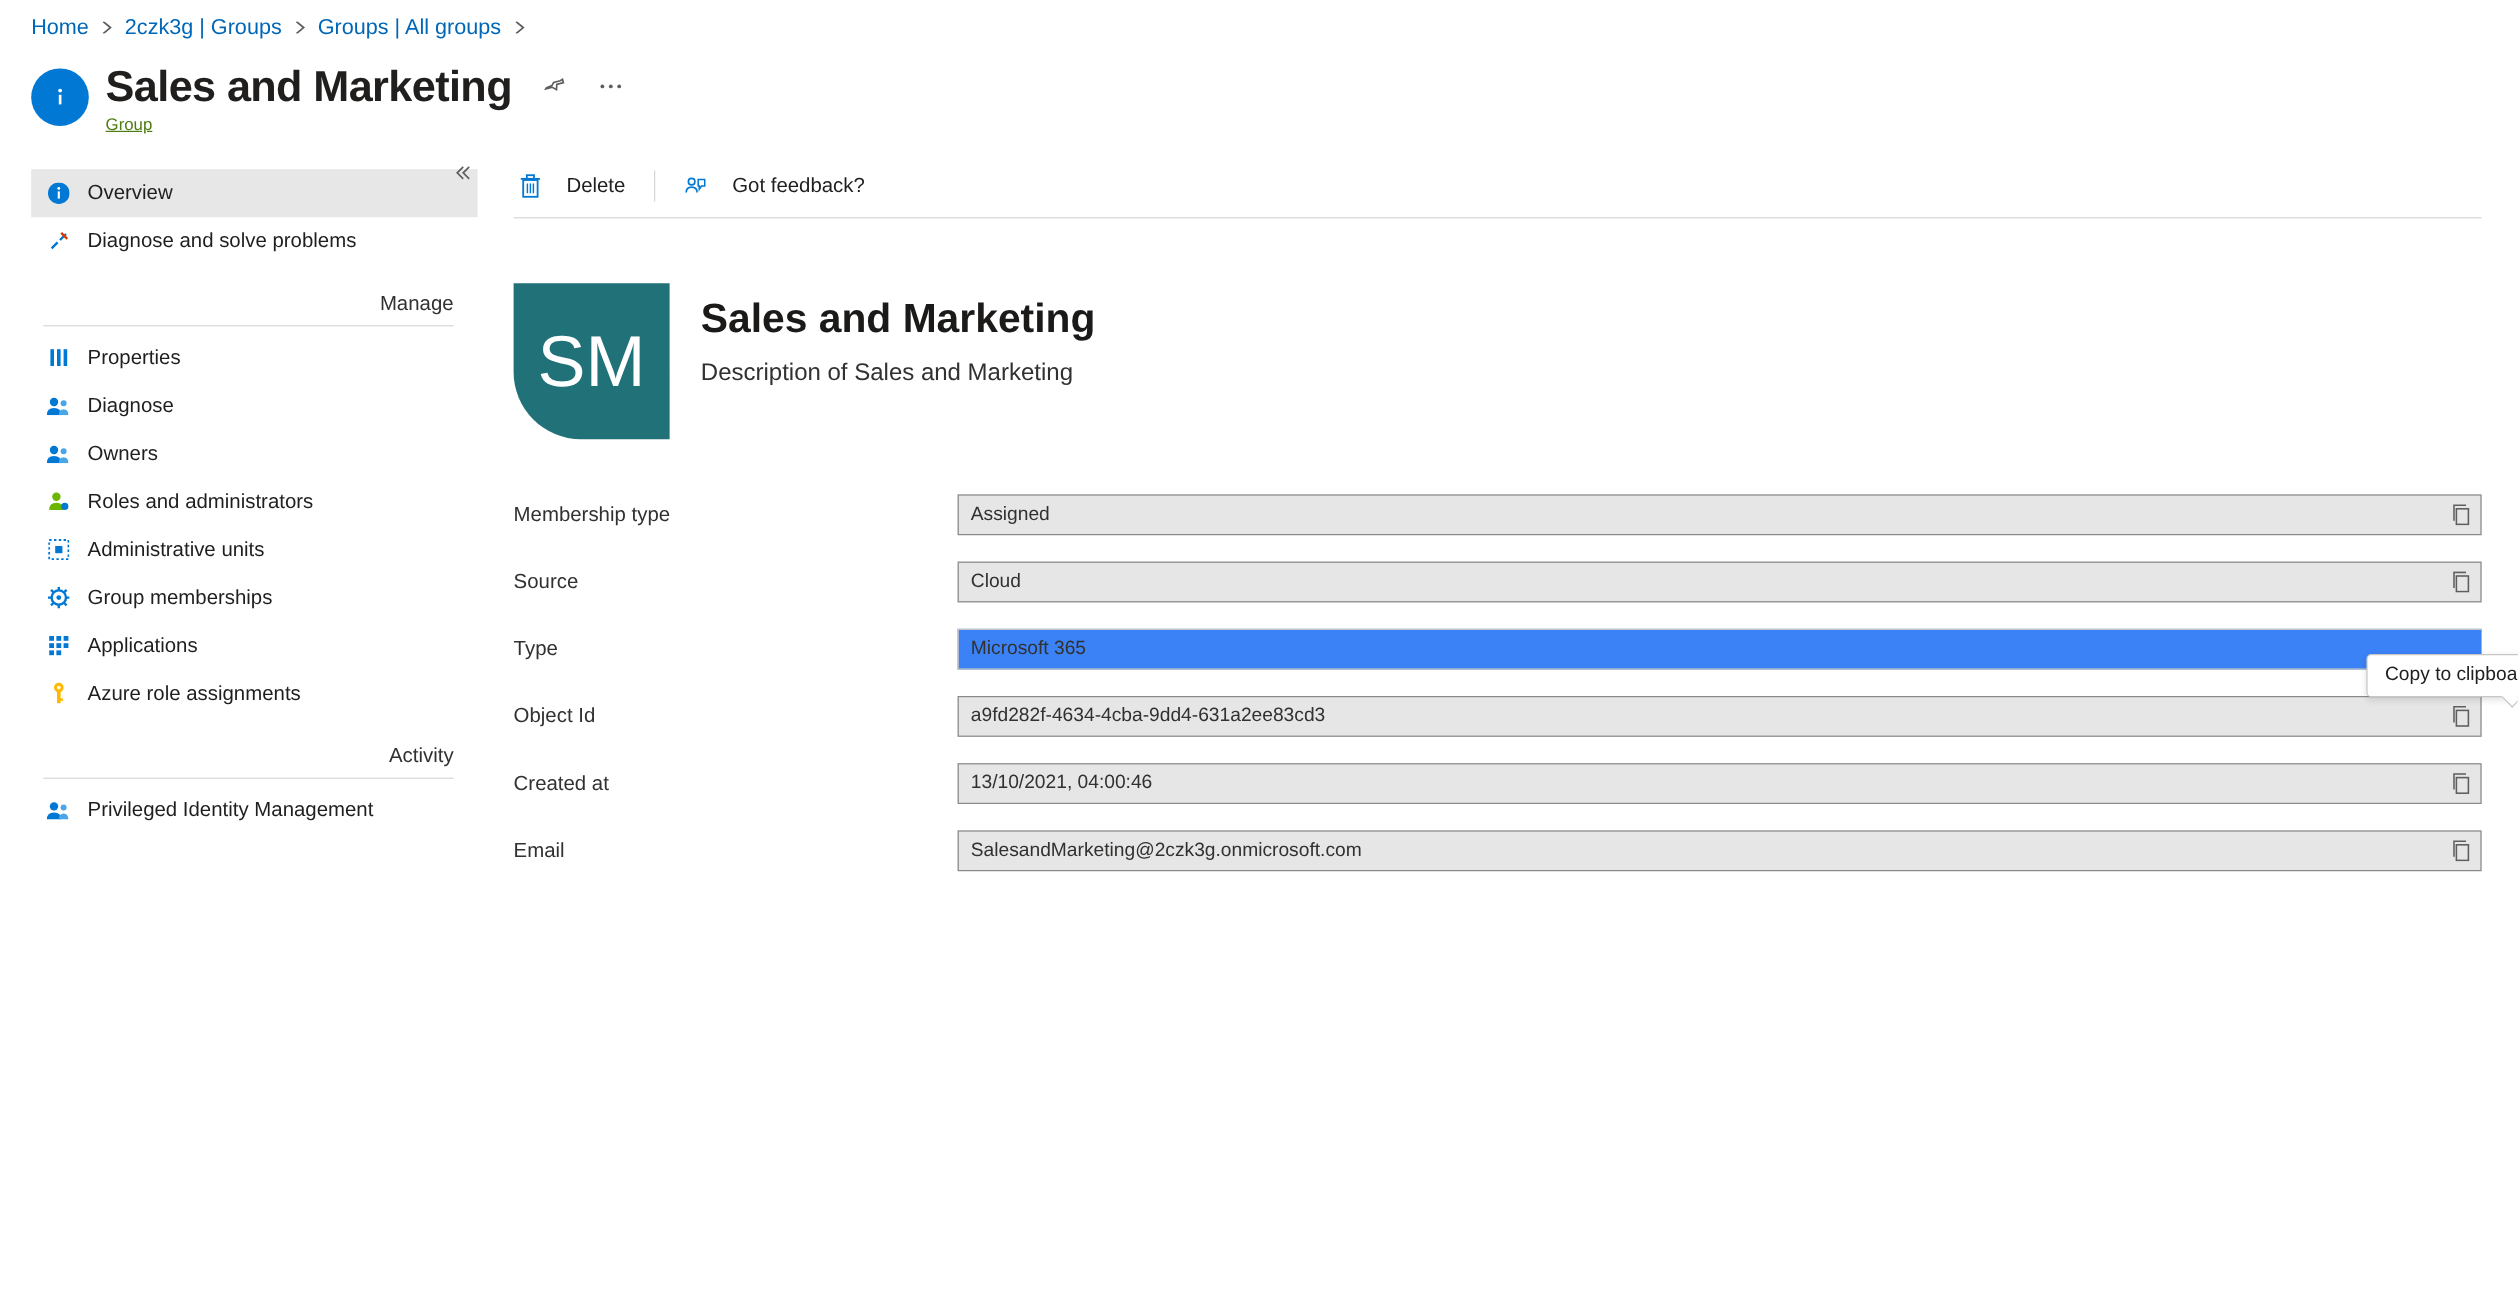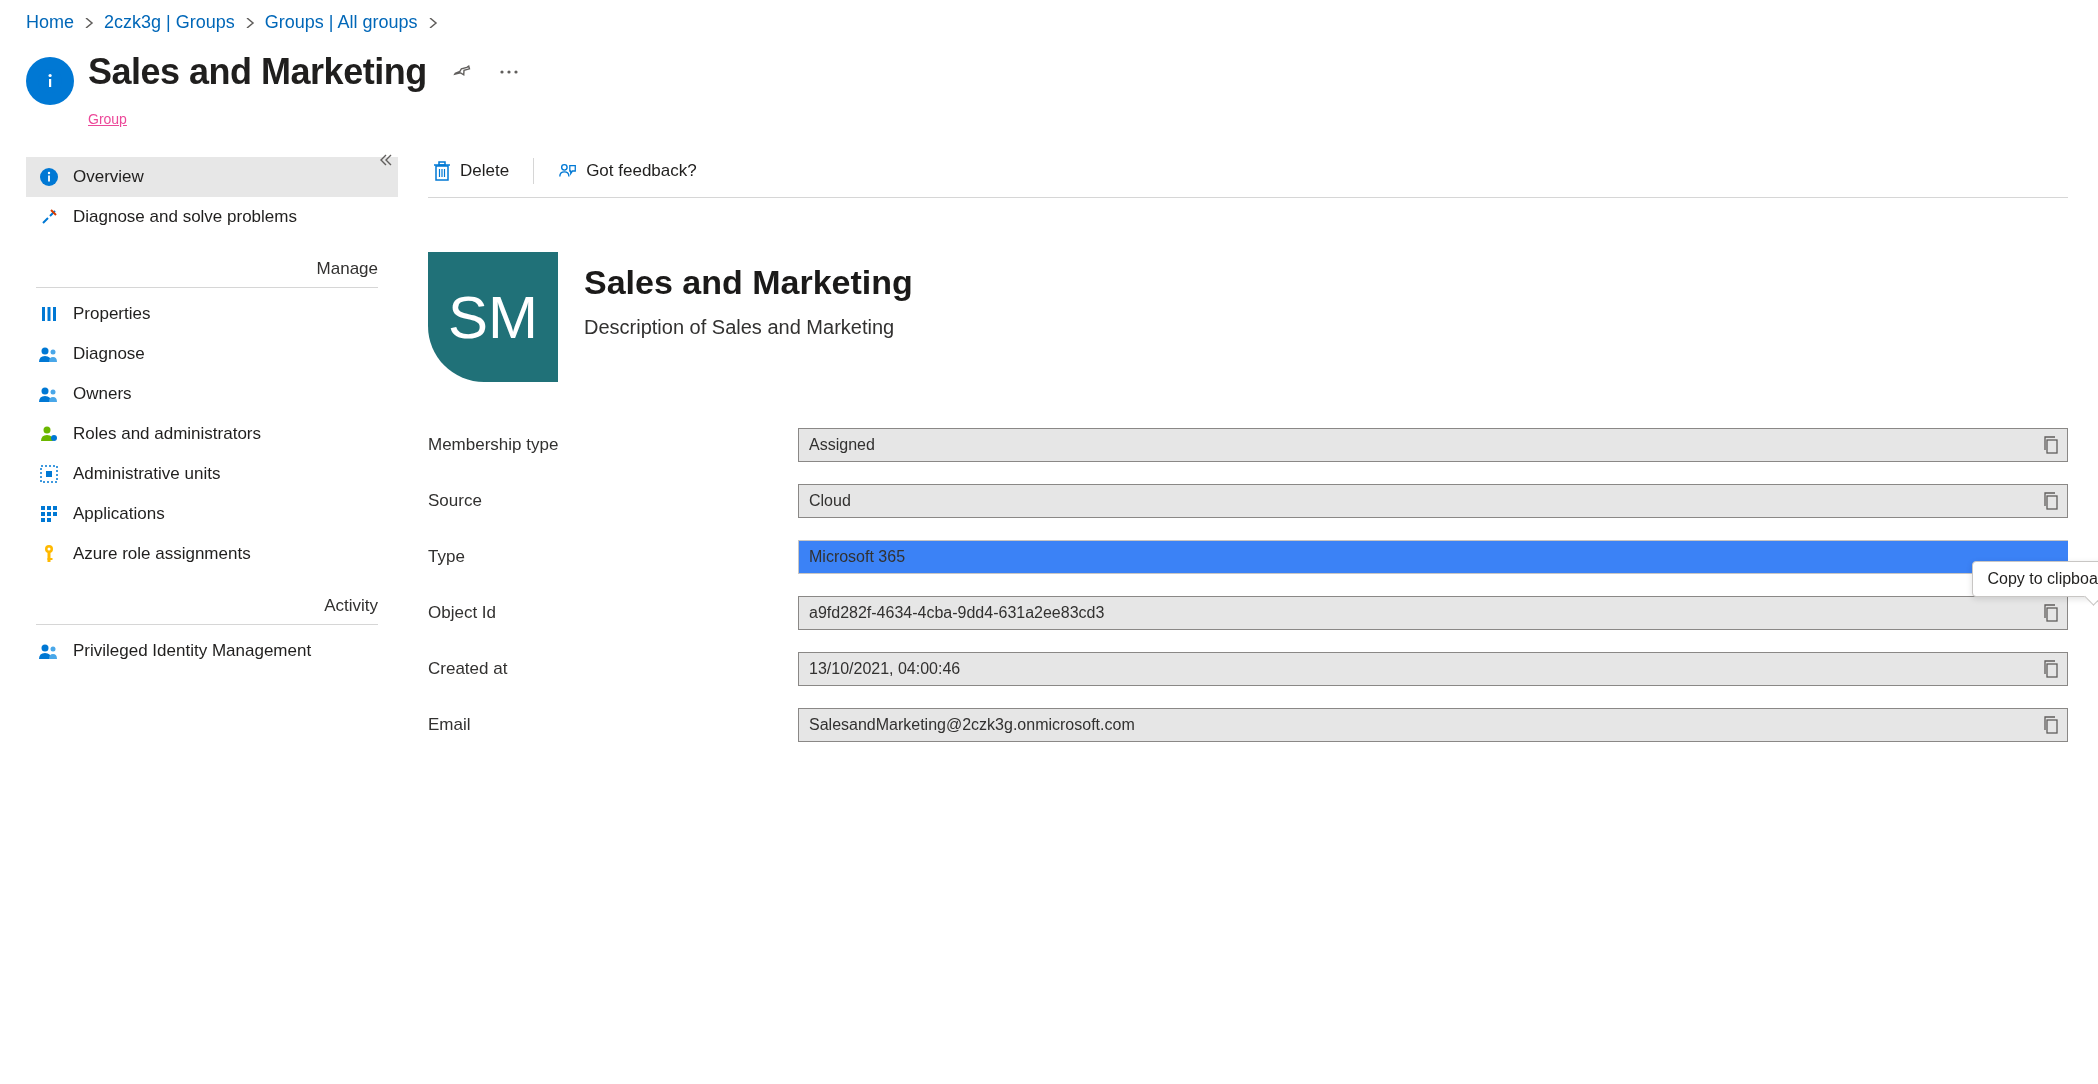--- a/index.html
+++ b/index.html
@@ -63,22 +63,22 @@
       gap: 26px;
     }
     .header-title h1 {
       font-size: 36px;
       font-weight: 600;
       color: #201f1e;
       letter-spacing: -0.5px;
     }
     .header-sub {
       font-size: 14px;
-      color: #ec4899;
-      margin-top: 18px;
+      color: #4d7c0f;
+      margin-top: 2px;
       text-decoration: underline;
     }
     .pin-btn, .more-btn {
       color: #605e5c;
       cursor: pointer;
       font-size: 18px;
       display: flex;
       align-items: center;
     }
 
@@ -141,21 +141,21 @@
       display: flex;
       align-items: center;
       gap: 10px;
       padding-bottom: 12px;
       border-bottom: 1px solid #d6d6d6;
       margin-bottom: 22px;
     }
     .toolbar-btn {
       display: flex;
       align-items: center;
-      gap: 8px;
+      gap: 20px;
       padding: 4px 4px;
       cursor: pointer;
       font-size: 17px;
       color: #201f1e;
       background: none;
       border: none;
     }
     .toolbar-btn .tico { color: #0078d4; width:20px; height:20px; display:flex; align-items:center; justify-content:center;}
     .toolbar-sep {
       width: 1px;
@@ -395,20 +395,39 @@
       <div class="side-item">
         <span class="ico">
           <svg width="18" height="18" viewBox="0 0 18 18">
               <rect x="1" y="1" width="16" height="16" fill="none" stroke="#0078d4" stroke-width="1.5" stroke-dasharray="2 2"></rect>
               <rect x="6" y="6" width="6" height="6" fill="#0078d4"></rect>
             </svg>
         </span>
         <span>Administrative units</span>
       </div>
 
+      <div class="side-item">
+        <span class="ico">
+          <svg width="18" height="18" viewBox="0 0 18 18">
+              <circle cx="9" cy="9" r="6" fill="none" stroke="#0078d4" stroke-width="2"></circle>
+              <circle cx="9" cy="9" r="2" fill="#0078d4"></circle>
+              <g stroke="#0078d4" stroke-width="2">
+                <line x1="9" y1="0" x2="9" y2="3"></line>
+                <line x1="9" y1="15" x2="9" y2="18"></line>
+                <line x1="0" y1="9" x2="3" y2="9"></line>
+                <line x1="15" y1="9" x2="18" y2="9"></line>
+                <line x1="2.5" y1="2.5" x2="4.5" y2="4.5"></line>
+                <line x1="13.5" y1="13.5" x2="15.5" y2="15.5"></line>
+                <line x1="15.5" y1="2.5" x2="13.5" y2="4.5"></line>
+                <line x1="4.5" y1="13.5" x2="2.5" y2="15.5"></line>
+              </g>
+            </svg>
+        </span>
+        <span>Group memberships</span>
+      </div>
 
       <div class="side-item">
         <span class="ico">
           <svg width="18" height="18" viewBox="0 0 18 18">
               <rect x="1" y="1" width="4" height="4" fill="#0078d4"></rect>
               <rect x="7" y="1" width="4" height="4" fill="#0078d4"></rect>
               <rect x="13" y="1" width="4" height="4" fill="#0078d4"></rect>
               <rect x="1" y="7" width="4" height="4" fill="#0078d4"></rect>
               <rect x="7" y="7" width="4" height="4" fill="#0078d4"></rect>
               <rect x="13" y="7" width="4" height="4" fill="#0078d4"></rect>

